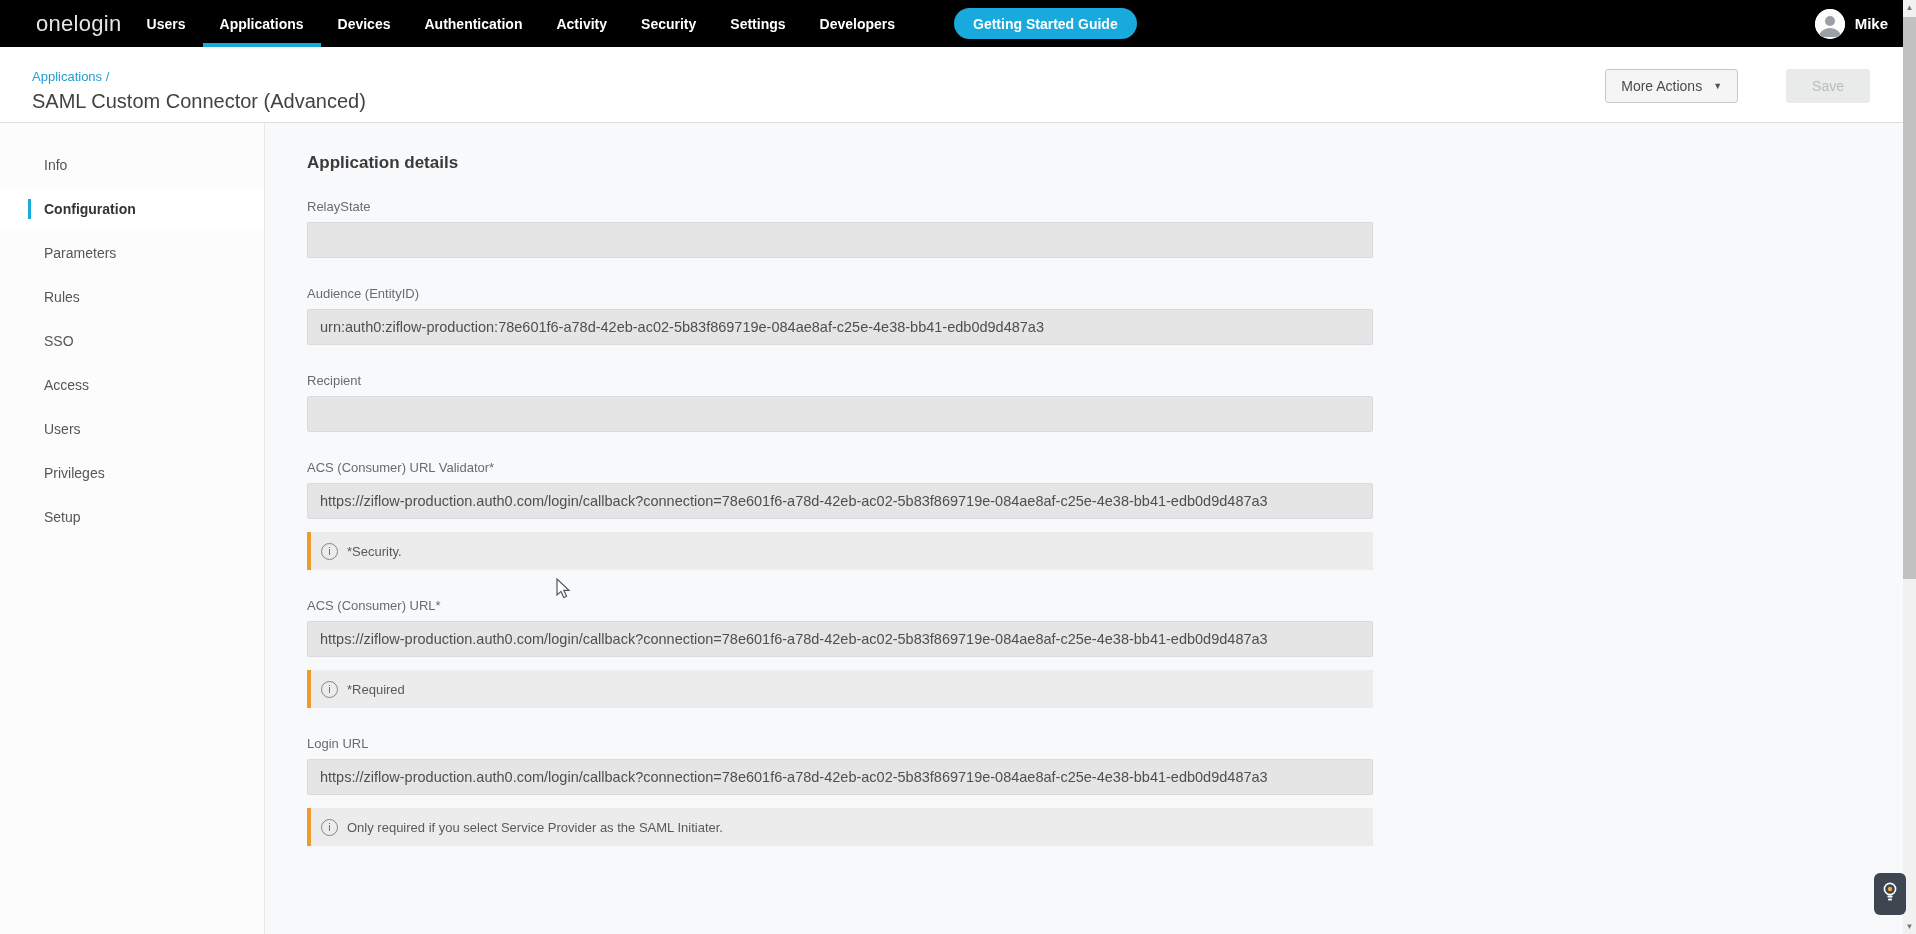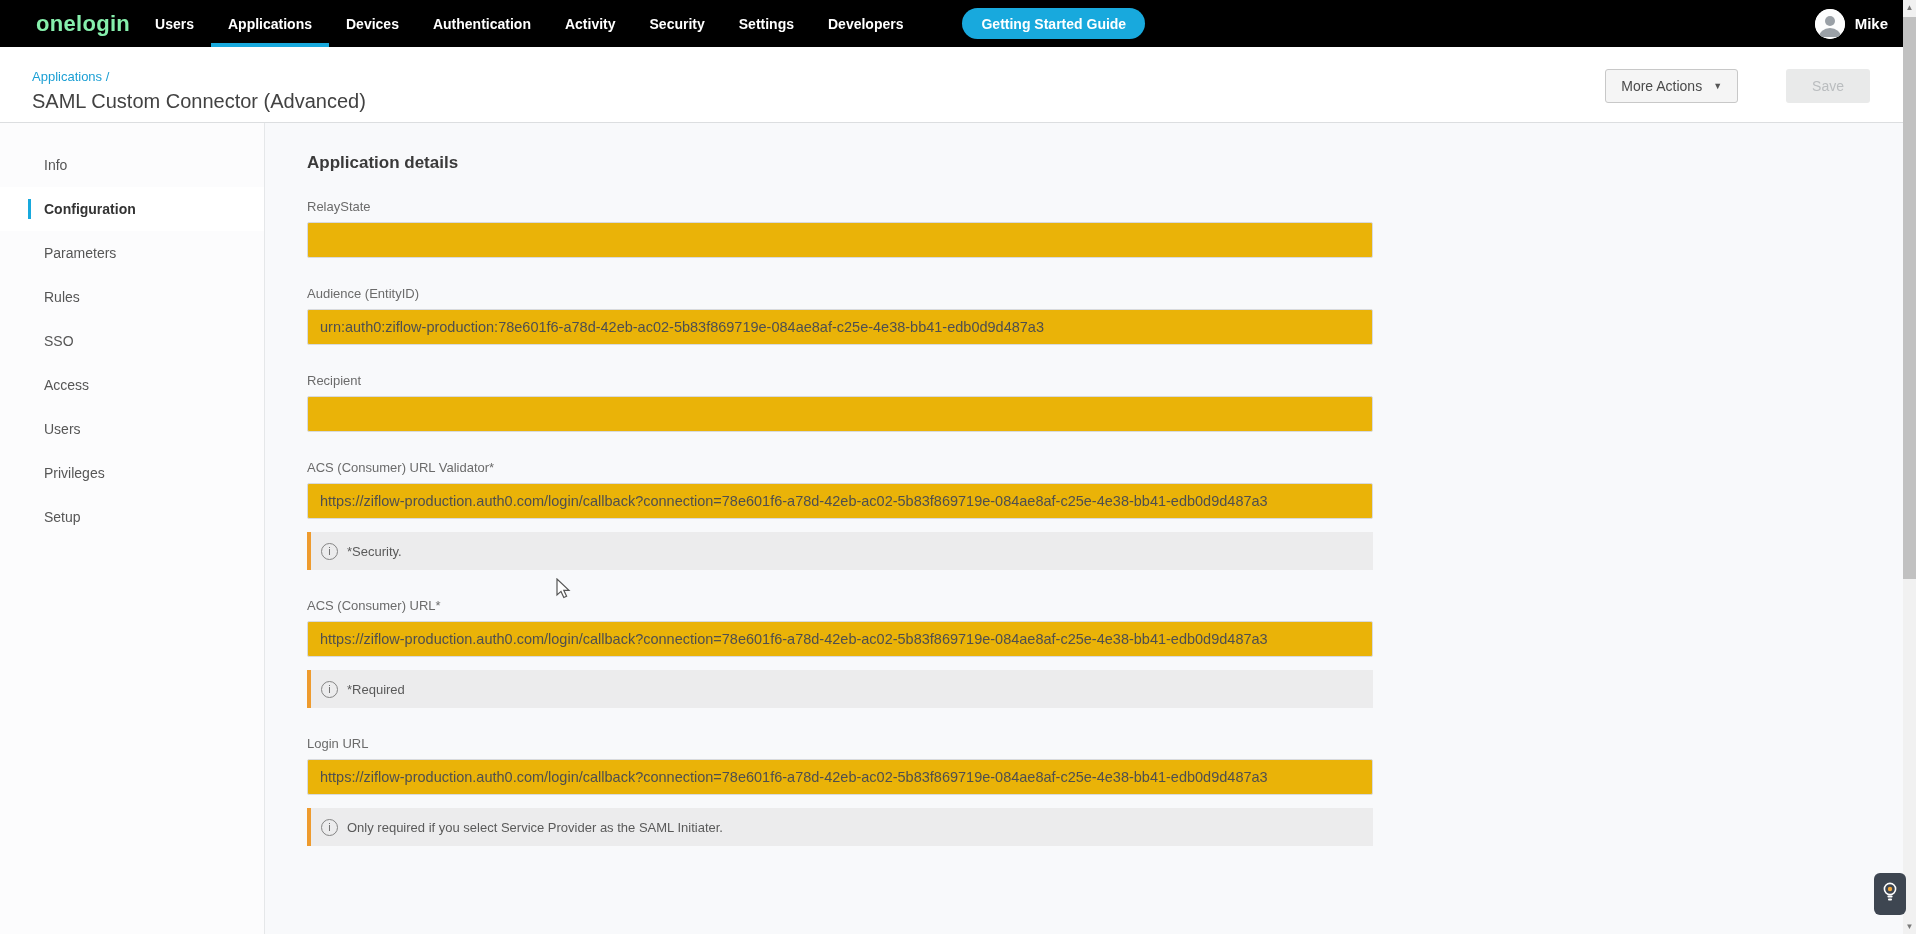--- a/index.html
+++ b/index.html
@@ -1,21 +1,21 @@
 <!DOCTYPE html>
 <html><head>
 <meta charset="utf-8">
 <style>
   * { margin:0; padding:0; box-sizing:border-box; }
   html,body { width:1916px; height:934px; overflow:hidden; }
   body { font-family:"Liberation Sans", sans-serif; background:#f8f9fb; position:relative; }
 
   
   .topnav { height:47px; background:#000; display:flex; align-items:stretch; padding-left:36px; position:relative; }
-  .logo { color:#86efac; font-size:22px; font-weight:700; letter-spacing:.3px; display:flex; align-items:center; margin-right:8px; cursor:pointer; }
+  .logo { color:#e5e5e5; font-size:22px; font-weight:400; letter-spacing:.3px; display:flex; align-items:center; margin-right:8px; cursor:pointer; }
   .nav-items { display:flex; align-items:stretch; }
   .nav-item { color:#fff; font-size:14px; font-weight:600; display:flex; align-items:center; padding:0 17px; cursor:pointer; border-bottom:4px solid transparent; border-top:4px solid transparent; }
   .nav-item.active { border-bottom-color:#18a9dd; }
   .cta-btn { background:#18a9dd; color:#fff; font-size:14px; font-weight:700; border:none; border-radius:16px; height:31px; padding:0 19px; margin:auto 0 auto 42px; cursor:pointer; font-family:inherit; }
   .user { margin-left:auto; display:flex; align-items:center; gap:10px; color:#fff; font-weight:700; font-size:15px; padding-right:28px; cursor:pointer; }
   .avatar { width:30px; height:30px; border-radius:50%; background:#fdfdfd; display:flex; align-items:flex-end; justify-content:center; overflow:hidden; }
 
   
   .page-header { background:#fff; height:76px; border-bottom:1px solid #dcdee0; padding-left:32px; position:relative; }
   .breadcrumb { color:#1b9fd4; font-size:13px; display:inline-block; padding-top:22px; cursor:pointer; text-decoration:none; }
@@ -29,21 +29,21 @@
   .body-row { display:flex; height:811px;gap:10px; }
   .sidebar { width:265px; background:#fcfcfd; border-right:1px solid #e5e7e9; padding-top:20px; flex:none; }
   .side-item { position:relative; height:44px; line-height:44px; padding-left:44px; font-size:14px; color:#565656; cursor:pointer; }
   .side-item.active { font-weight:700; color:#333; background:#fff; }
   .side-item.active::before { content:''; position:absolute; left:28px; top:12px; width:3px; height:20px; background:#18a9dd; }
 
   .main { flex:1; padding:30px 0 0 32px; background:#f8f9fb; }
   .section-heading { font-size:17px; font-weight:700; color:#3a3a3a; margin-bottom:26px; }
   .field { width:1066px; margin-bottom:28px; }
   .field .flabel { display:block; font-size:13px; color:#6b6b6b; margin-bottom:8px; }
-  .field input { width:100%; height:36px; border:1px solid #d8dadd; border-radius:2px; padding:0 12px; font-size:14.5px; color:#4f4f4f; font-family:inherit; background:#eab308; outline:none; }
+  .field input { width:100%; height:36px; border:1px solid #d8dadd; border-radius:2px; padding:0 12px; font-size:14.5px; color:#4f4f4f; font-family:inherit; background:#e5e5e5; outline:none; }
   .note { margin-top:13px; height:38px; background:#ececed; border-left:4px solid #ee9b2e; display:flex; align-items:center; padding-left:10px; gap:9px; }
   .note-icon { width:17px; height:17px; flex:none; border:1px solid #848484; border-radius:50%; color:#6f6f6f; font-size:11px; line-height:1; display:flex; align-items:center; justify-content:center; }
   .note-text { font-size:13px; color:#5a5a5a; }
 
   
   .scrollbar { position:absolute; top:0; right:0; width:13px; height:934px; background:#f1f1f1; z-index:50; }
   .sb-arrow { position:absolute; left:0; width:13px; height:15px; display:flex; align-items:center; justify-content:center; font-size:8px; color:#7a7a7a; cursor:pointer; }
   .sb-up { top:0; }
   .sb-down { bottom:0; }
   .sb-thumb { position:absolute; top:17px; left:0; width:13px; height:562px; background:#c1c1c1; cursor:pointer; }

